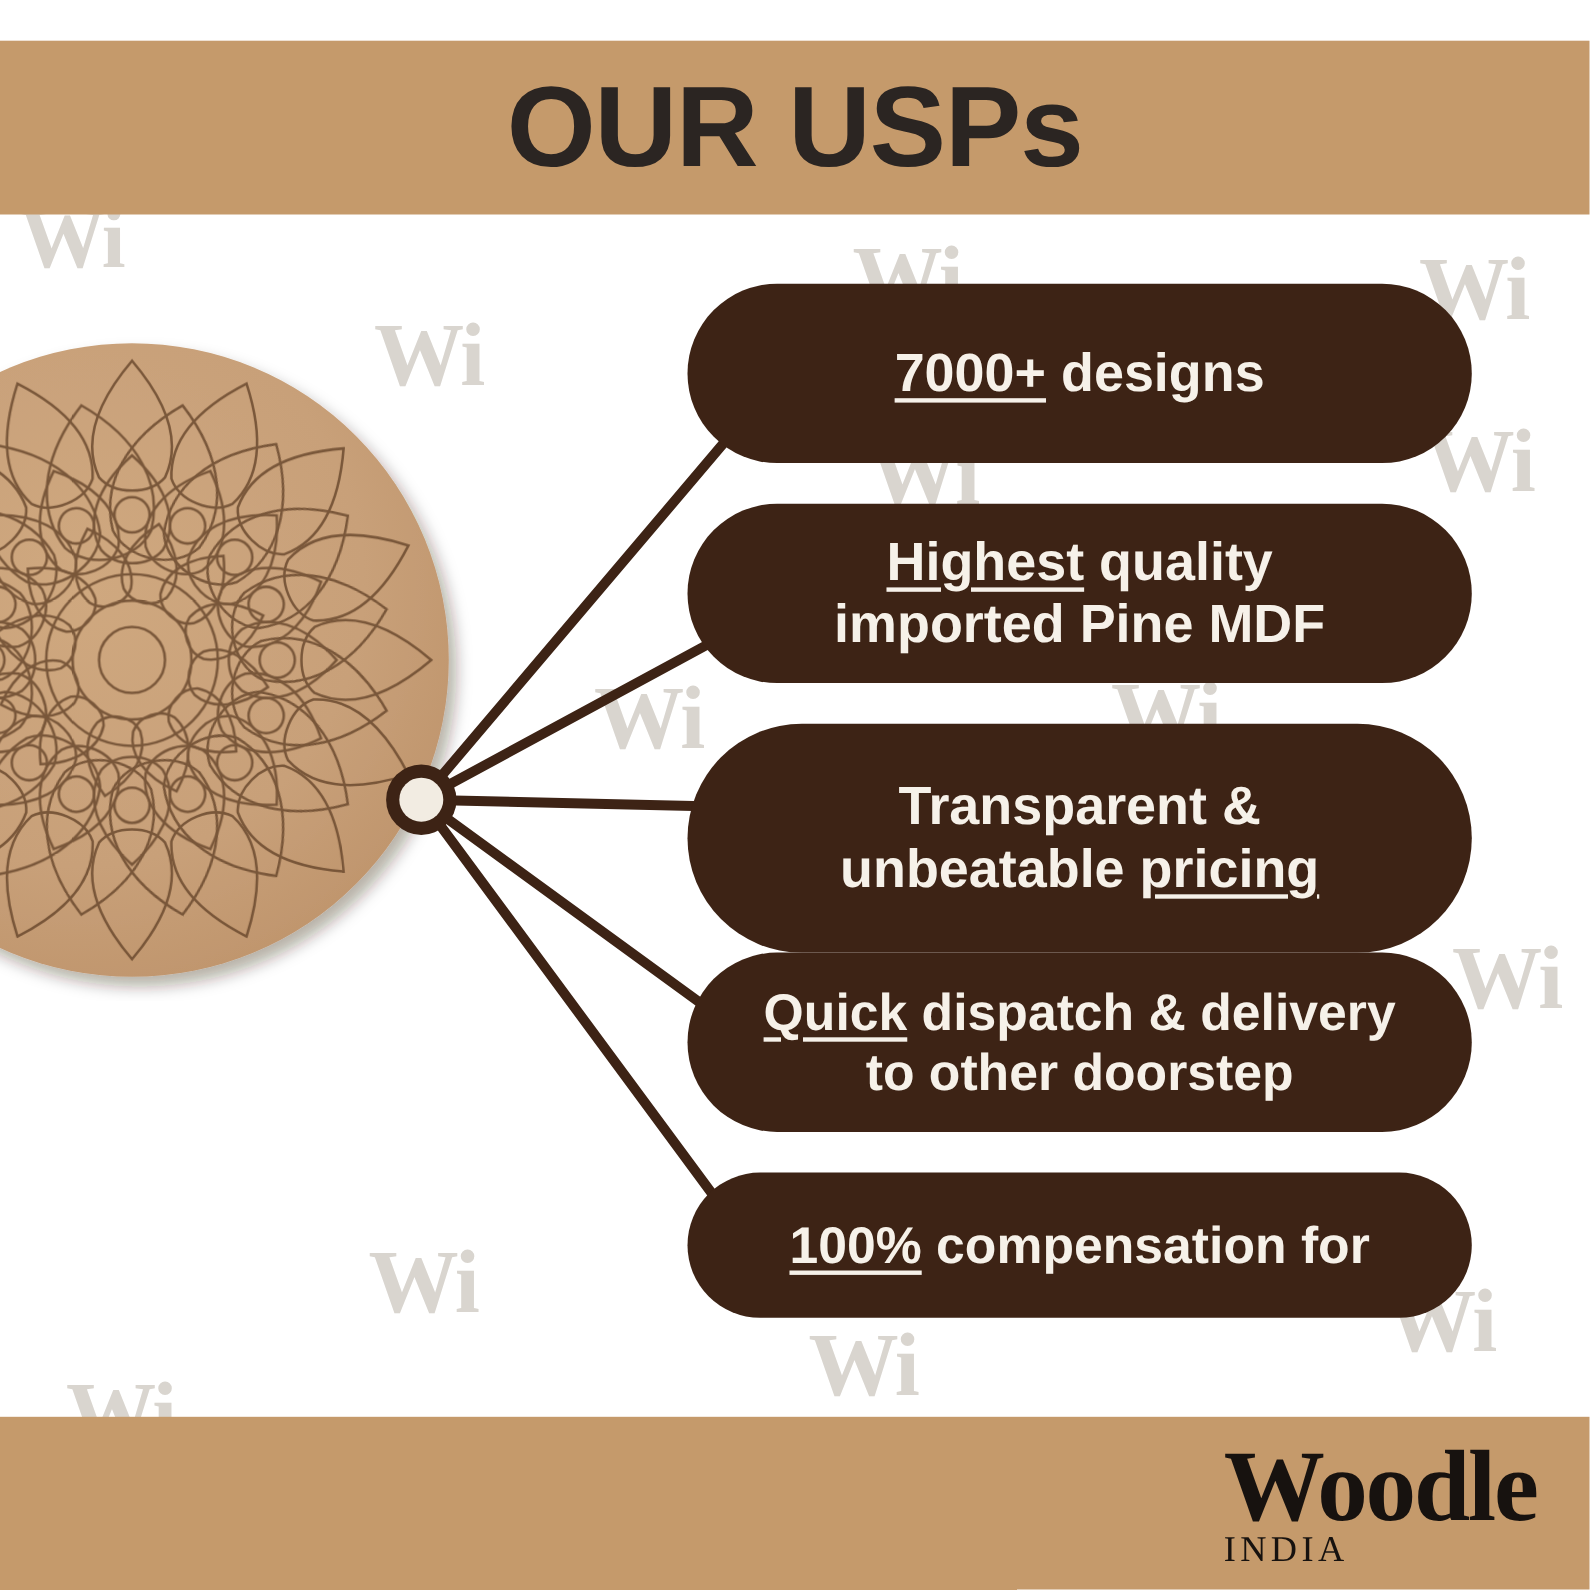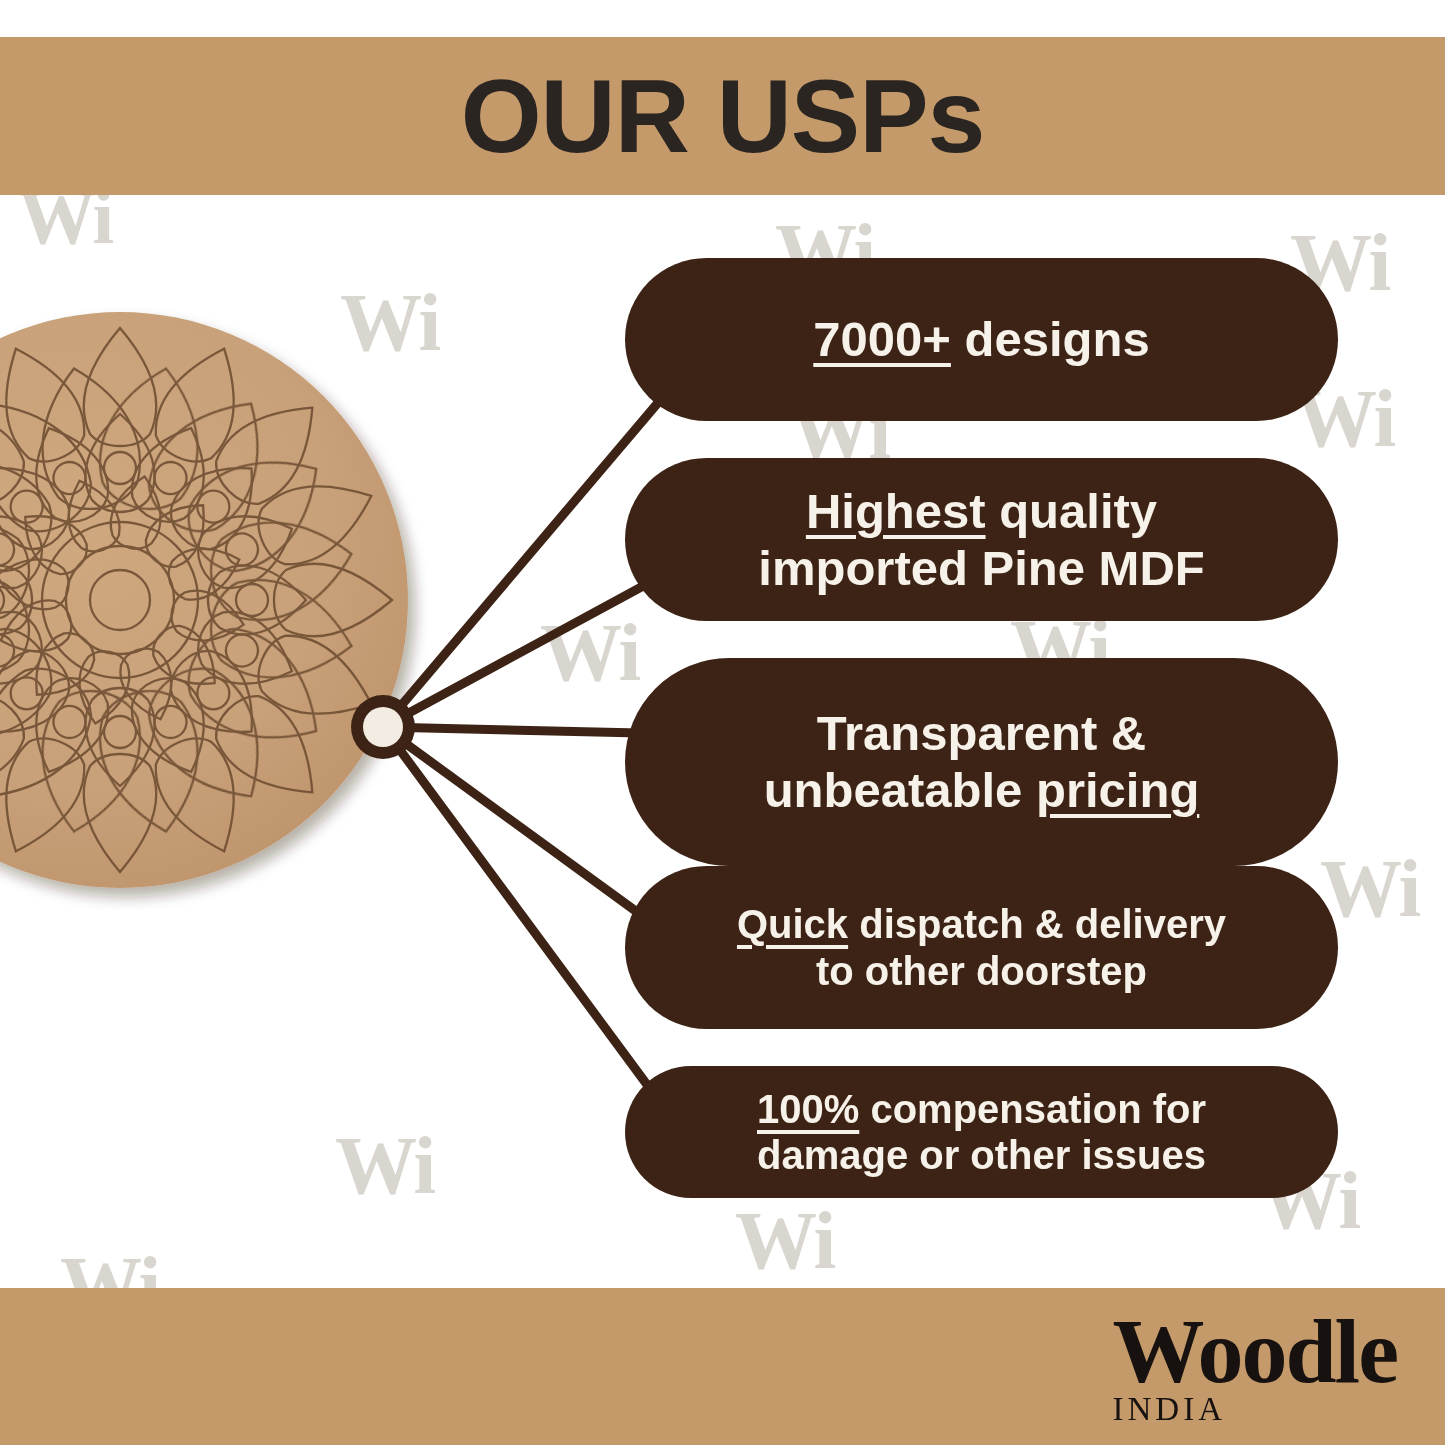--- a/index.html
+++ b/index.html
@@ -127,21 +127,21 @@
     text-decoration:underline;
     text-decoration-thickness:4px;
     text-underline-offset:7px;
   }
 
   #pill-0{top:258px;height:163px;}
   #pill-1{top:458px;height:163px;}
   #pill-2{top:658px;height:208px;}
   #pill-3{top:866px;height:163px;}
   #pill-4{top:1066px;height:132px;}
-  #pill-3 .ln, #pill-4 .ln{font-size:40px;text-align:center;}
+  #pill-3 .ln, #pill-4 .ln{font-size:47px;text-align:center;}
 </style>
 </head>
 <body>
 
 <div id="stage">
 
   <div id="watermarks">
     <span class="wm" style="left:18px;top:178px;font-size:78px;">Wi</span>
     <span class="wm" style="left:340px;top:282px;font-size:82px;">Wi</span>
     <span class="wm" style="left:775px;top:212px;font-size:82px;">Wi</span>
@@ -422,21 +422,20 @@
       <span class="ln"><span>unbeatable </span><span class="u">pricing</span></span>
     </div>
 
     <div class="pill" id="pill-3">
       <span class="ln"><span class="u">Quick</span><span> dispatch &amp; delivery</span></span>
       <span class="ln">to other doorstep</span>
     </div>
 
     <div class="pill" id="pill-4">
       <span class="ln"><span class="u">100%</span><span> compensation for</span></span>
-      <span class="ln">damage or other issues</span>
     </div>
 
   </div>
 
   <div class="band" id="header-band"></div>
   <div id="page-title">OUR USPs</div>
 
   <div class="band" id="footer-band"></div>
   <div id="brand">
     <span id="brand-name">Woodle</span>

